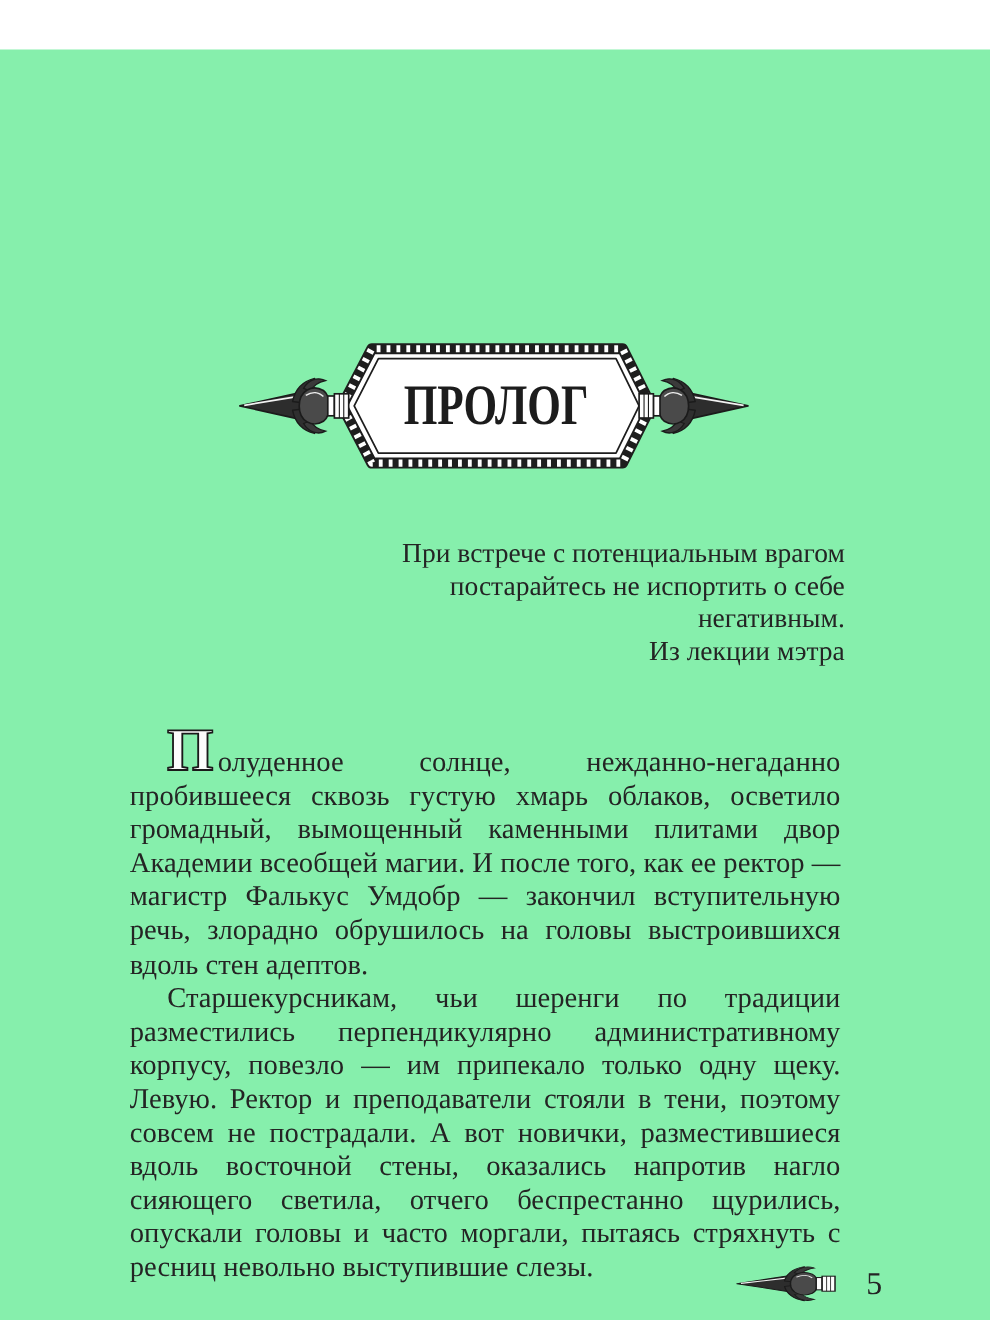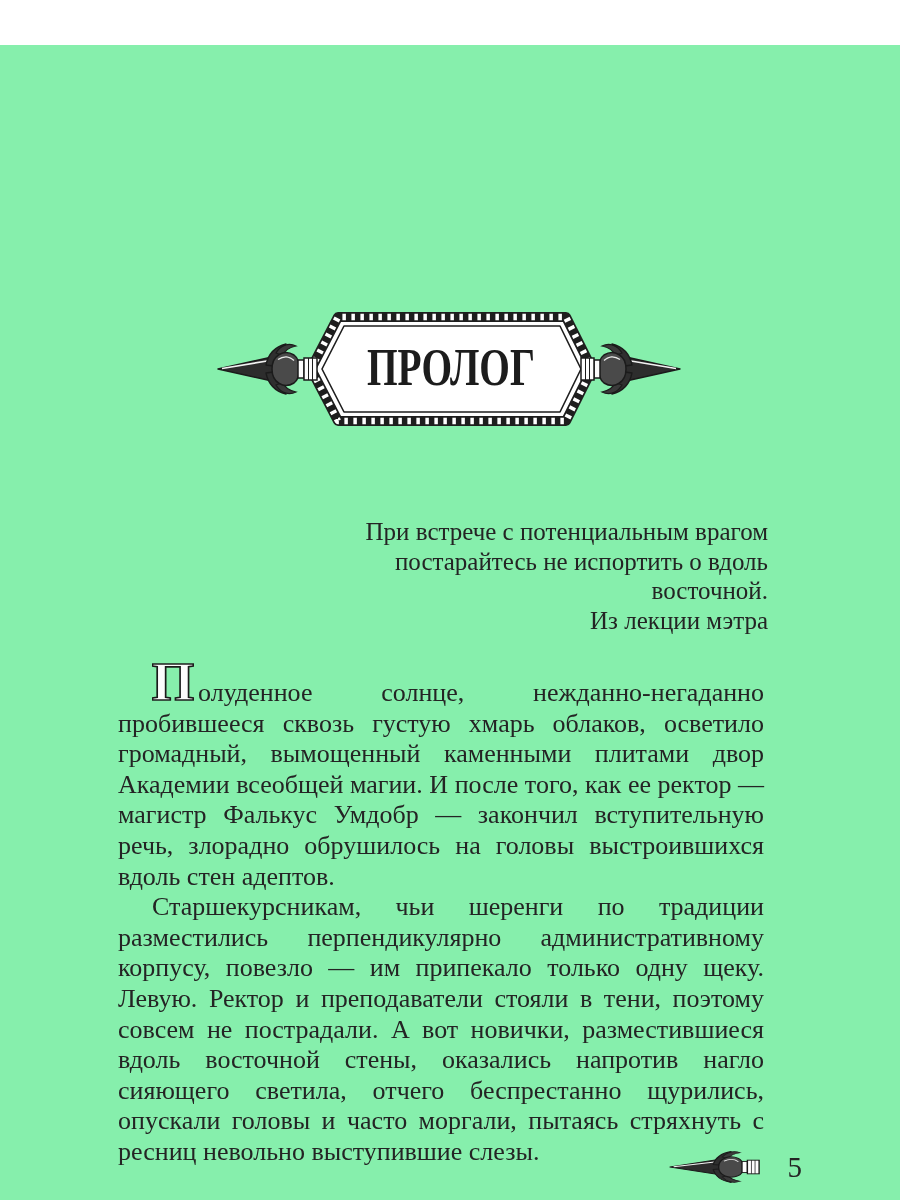--- a/index.html
+++ b/index.html
@@ -5,21 +5,21 @@
   html,body{margin:0;padding:0;background:#fff;}
   .page{
     position:relative;width:900px;height:1200px;background:#86efac;
     color:#232323;font-family:"Liberation Serif","DejaVu Serif",serif;
     overflow:hidden;
     margin-top:45px;
   }
   .chapter-ornament{position:absolute;left:216px;top:258px;width:466px;height:134px;}
   .chapter-ornament svg{display:block;}
   .epigraph{
-    position:absolute;top:472px;right:132px;width:520px;
+    position:absolute;top:444px;right:132px;width:520px;
     text-align:right;font-size:25px;line-height:29.6px;color:#242424;
     white-space:nowrap;
   }
   .epigraph .attr{}
   .body-text{
     position:absolute;left:118px;top:612px;width:646px;
     font-size:26px;line-height:30.6px;text-align:justify;color:#242424;
   }
   .body-text p{margin:0;text-indent:34px;}
   .dropcap{margin:0 4px 0 0;vertical-align:-6px;}
@@ -67,22 +67,22 @@
 
       <use href="#finial" transform="translate(2,66)"></use>
       <use href="#finial" transform="translate(464,66) scale(-1,1)"></use>
 
       <text x="235" y="82" text-anchor="middle" font-size="52" font-weight="bold" textLength="168" lengthAdjust="spacingAndGlyphs" fill="#1c1c1c" style="font-family:'Liberation Serif','DejaVu Serif',serif;">ПРОЛОГ</text>
     </svg>
   </div>
 
   <div class="epigraph">
     <div>При встрече с потенциальным врагом</div>
-    <div>постарайтесь не испортить о вдоль</div>
-    <div>восточной.</div>
+    <div>постарайтесь не испортить о себе</div>
+    <div>негативным.</div>
     <div class="attr">Из лекции мэтра</div>
   </div>
 
   <div class="body-text">
     <p><svg class="dropcap" width="42" height="50" viewBox="0 0 42 50" xmlns="http://www.w3.org/2000/svg">
           <text x="21" y="43" text-anchor="middle" font-size="55" font-weight="bold" fill="#fcfcfc" stroke="#1a1a1a" stroke-width="1.7" style="font-family:'Liberation Serif','DejaVu Serif',serif;">П</text>
         </svg><span>олуденное солнце, нежданно-негаданно пробившееся сквозь густую хмарь облаков, осветило громадный, вымощенный каменными плитами двор Академии всеобщей магии. И после того, как ее ректор — магистр Фалькус Умдобр — закончил вступительную речь, злорадно обрушилось на головы выстроившихся вдоль стен адептов.</span></p>
     <p><span>Старшекурсникам, чьи шеренги по традиции разместились перпендикулярно административному корпусу, повезло — им припекало только одну щеку. Левую. Ректор и преподаватели стояли в тени, поэтому совсем не пострадали. А вот новички, разместившиеся вдоль восточной стены, оказались напротив нагло сияющего светила, отчего беспрестанно щурились, опускали головы и часто моргали, пытаясь стряхнуть с ресниц невольно выступившие слезы.</span></p>
   </div>
 

